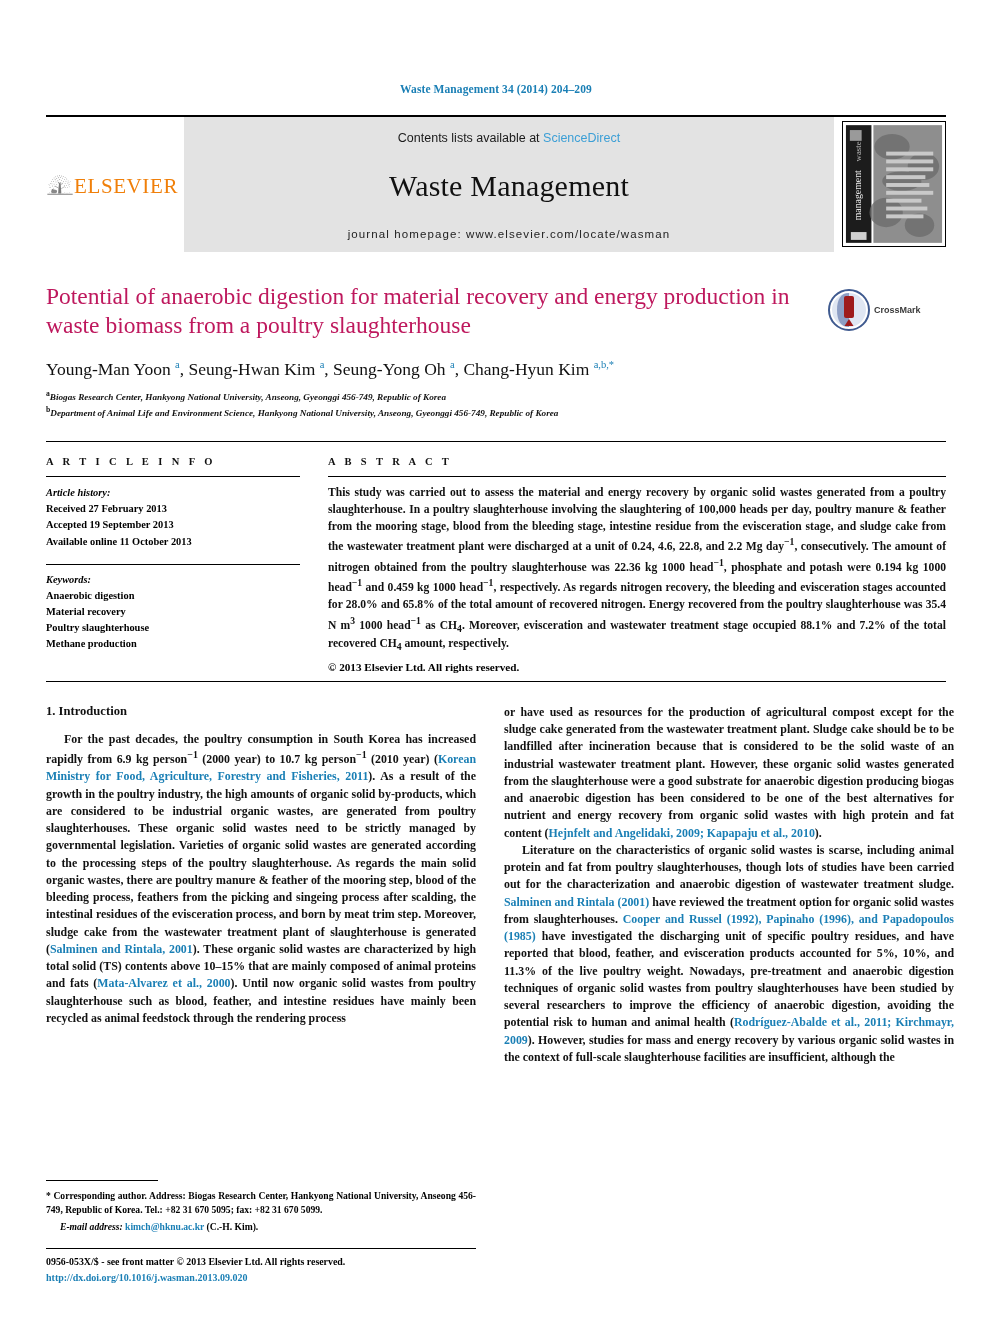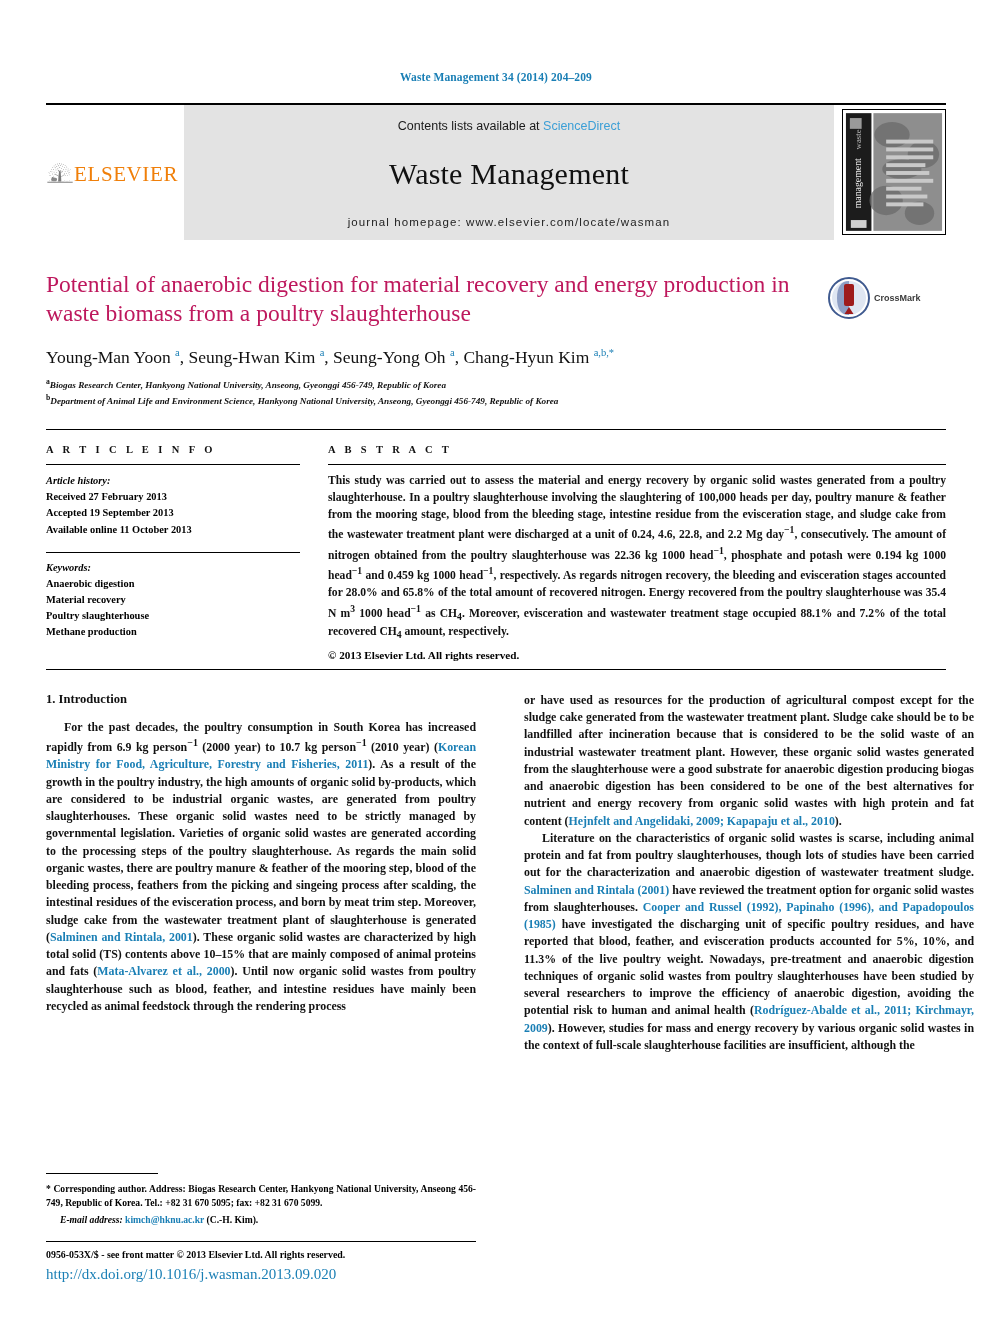--- a/index.html
+++ b/index.html
@@ -13,21 +13,21 @@
     font-family: "Liberation Serif", "DejaVu Serif", serif;
     color: #000000;
     position: relative;
     overflow: hidden;
   }
   .page {
     position: relative;
     width: 992px;
     height: 1323px;
     box-sizing: border-box;
-    padding: 0 46px;
+    padding: 12px 46px;
   }
 
   
   .running-head {
     text-align: center;
     color: #1a7fb5;
     font-weight: bold;
     font-size: 11.5px;
     letter-spacing: .1px;
     padding-top: 72px;
@@ -201,21 +201,21 @@
   }
   .abs-bottom-rule {
     border-top: 1.8px solid #000;
     margin-top: 8px;
   }
 
   
   .body-wrap {
     margin-top: 22px;
     display: flex;
-    gap: 48px;
+    gap: 28px;
     position: relative;
   }
   .bcol { width: 430px; flex: 0 0 430px; position: relative; }
   .bcol.right { width: 450px; flex: 0 0 450px; }
   h2.section-heading {
     font-family: "Liberation Serif", serif;
     font-size: 12.6px;
     font-weight: bold;
     margin: 0 0 12px 0;
     color: #111;
@@ -254,21 +254,21 @@
   .fn-email {
     font-size: 9.6px;
     font-weight: bold;
     line-height: 1.45;
     text-indent: 14px;
     margin-top: 3px;
   }
   .fn-email .ital { font-style: italic; }
   .issn-block { margin-top: 14px; }
   .issn-line { font-size: 9.9px; font-weight: bold; line-height: 1.5; }
-  .doi-line { font-size: 15px; font-weight: normal; color: #1a7fb5; line-height: 1.5; }
+  .doi-line { font-size: 10px; font-weight: bold; color: #1a7fb5; line-height: 1.5; }
   .issn-rule { border-top: 1.6px solid #000; width: 430px; margin-bottom: 6px; }
 </style>
 </head>
 <body>
 
 <div class="page">
 
   <div class="running-head">Waste Management 34 (2014) 204–209</div>
 
   <div class="masthead">

